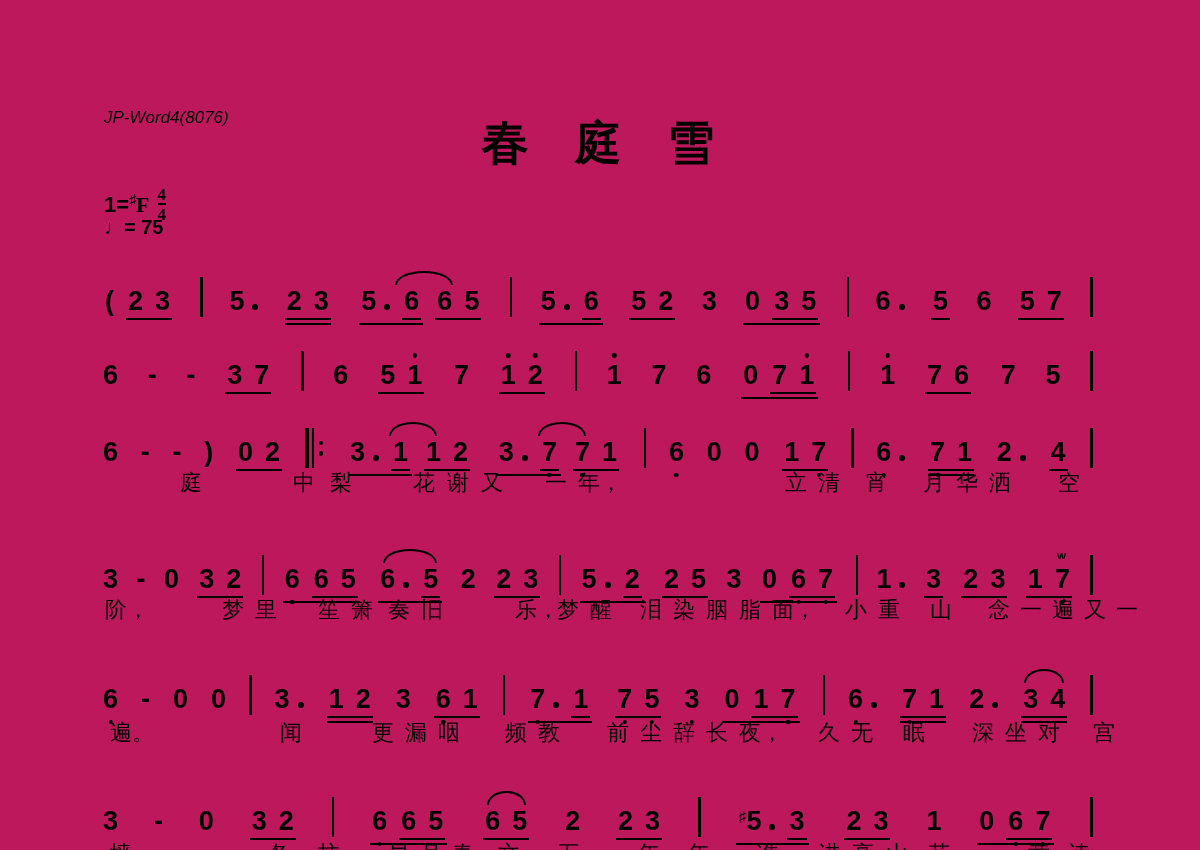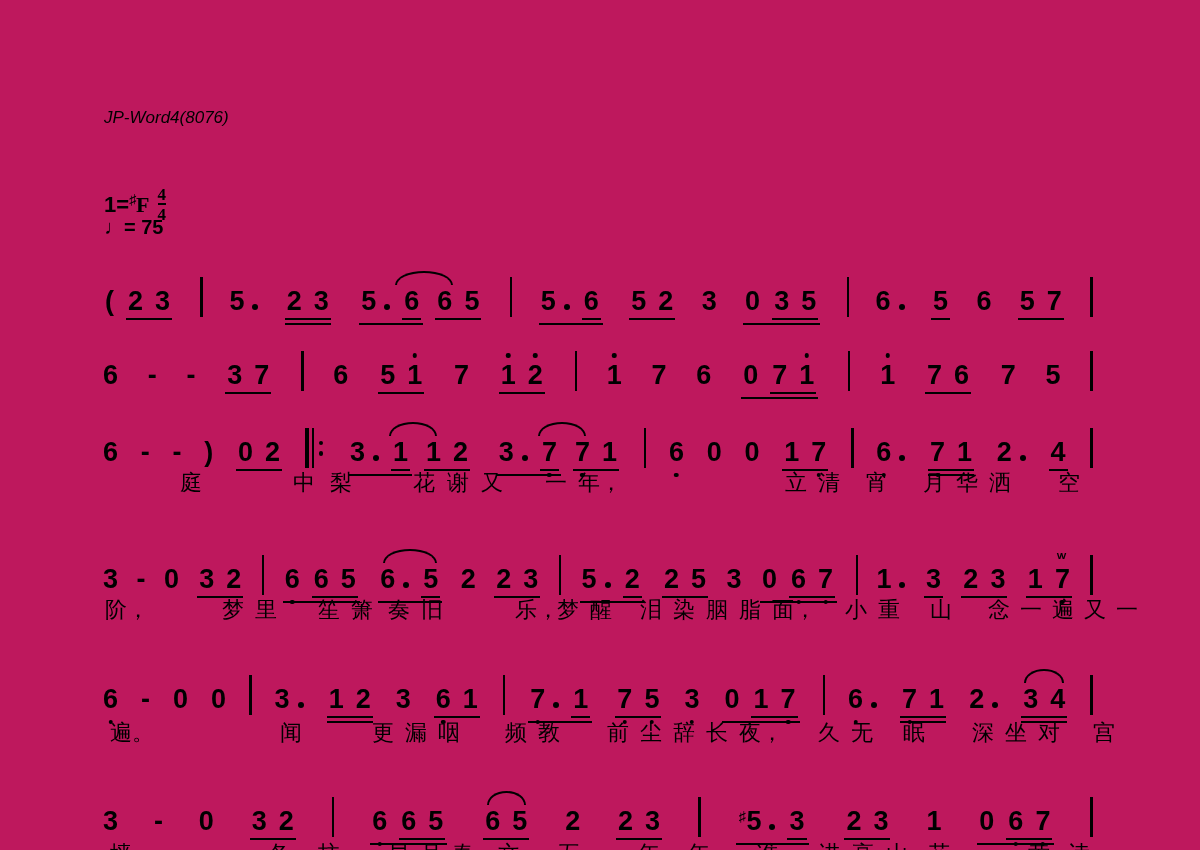--- a/index.html
+++ b/index.html
@@ -52,20 +52,21 @@
   
   .lyr{position:absolute;left:0;top:0;width:1200px;height:30px;
        font-family:"Liberation Serif",serif;font-size:22px;}
   .lyr span{position:absolute;top:0;white-space:nowrap;}
 </style>
 </head>
 <body>
 
 <div id="page">
   <div class="meta">JP-Word4(8076)</div>
+  <div class="title">春 庭 雪</div>
 
 
   <div class="keyrow">
     <span class="keysig"><span>1=</span><span class="acc2">♯</span><span class="tonic">F</span></span>
     <span class="ts">
       <span class="numr">4</span>
       <span class="den">4</span>
     </span>
   </div>
   <div class="tempo">♩= 75</div>

